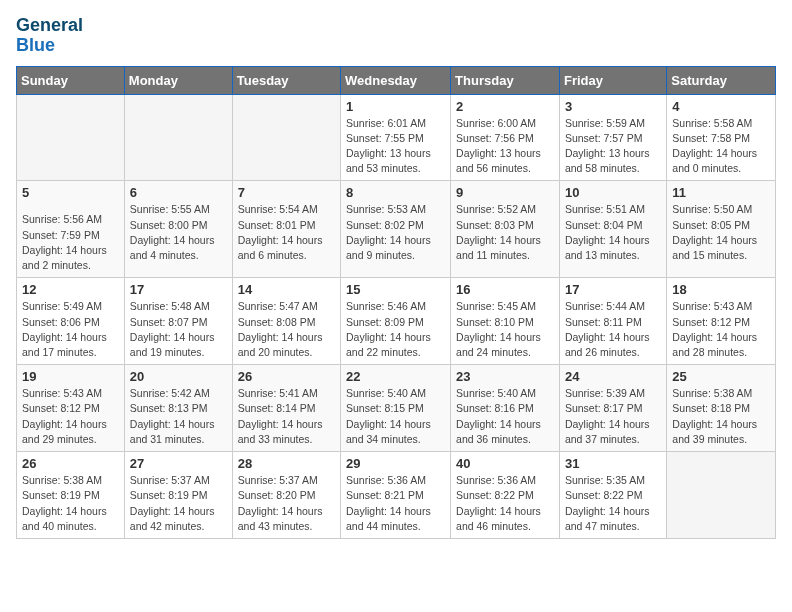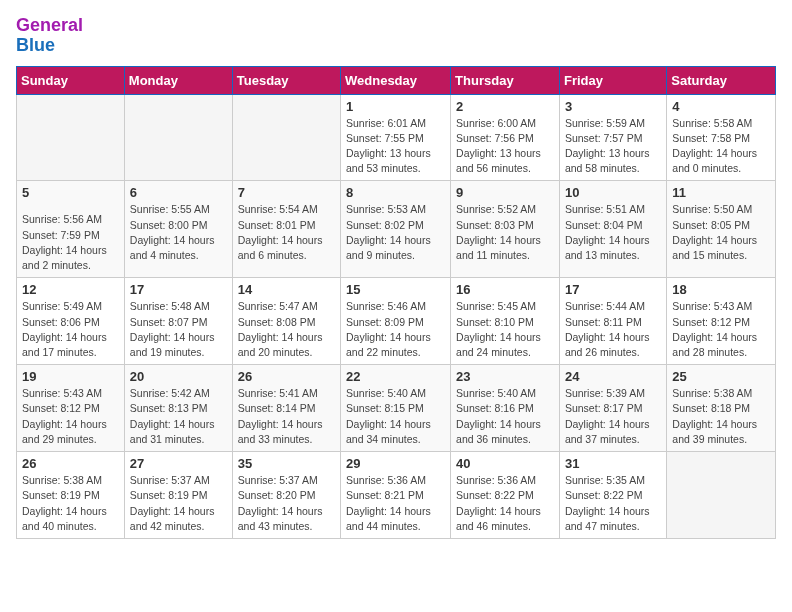--- a/index.html
+++ b/index.html
@@ -21,42 +21,42 @@
       align-items: center;
       gap: 4px;
     }
     .logo-text {
       font-size: 18px;
       font-weight: bold;
       color: #333;
       line-height: 1.1;
     }
     .logo-text span {
-      color: #a21caf;
+      color: #0c4a6e;
     }
     .title-block {
       text-align: right;
     }
     .main-title {
       font-size: 36px;
       font-weight: bold;
       color: #333;
     }
     .subtitle {
       font-size: 16px;
       color: #555;
       margin-top: 2px;
     }
     table {
       width: 100%;
       border-collapse: collapse;
       font-size: 11px;
     }
     thead tr th {
-      background-color: #be185d;
+      background-color: #737373;
       color: #fff;
       padding: 6px 4px;
       text-align: left;
       font-size: 13px;
       font-weight: bold;
       border: 1px solid #1565c0;
     }
     tbody tr td {
       border: 1px solid #ccc;
       vertical-align: top;
@@ -283,21 +283,21 @@
 Sunset: 8:19 PM
 Daylight: 14 hours and 40 minutes.</div>
         </td>
         <td>
           <span class="day-num">27</span>
           <div class="day-info" style="white-space: pre-line;">Sunrise: 5:37 AM
 Sunset: 8:19 PM
 Daylight: 14 hours and 42 minutes.</div>
         </td>
         <td>
-          <span class="day-num">35</span>
+          <span class="day-num">28</span>
           <div class="day-info" style="white-space: pre-line;">Sunrise: 5:37 AM
 Sunset: 8:20 PM
 Daylight: 14 hours and 43 minutes.</div>
         </td>
         <td>
           <span class="day-num">29</span>
           <div class="day-info" style="white-space: pre-line;">Sunrise: 5:36 AM
 Sunset: 8:21 PM
 Daylight: 14 hours and 44 minutes.</div>
         </td>

